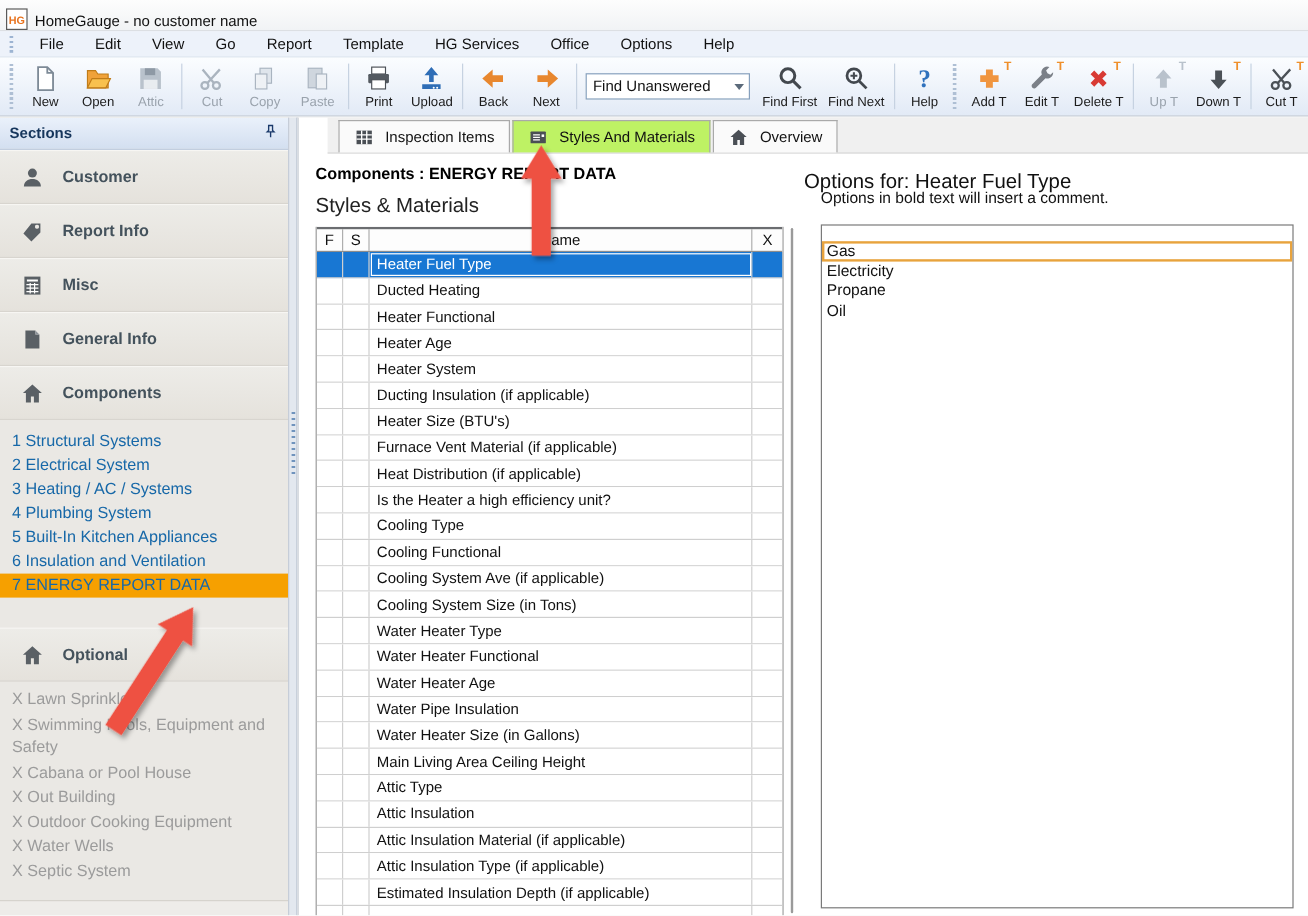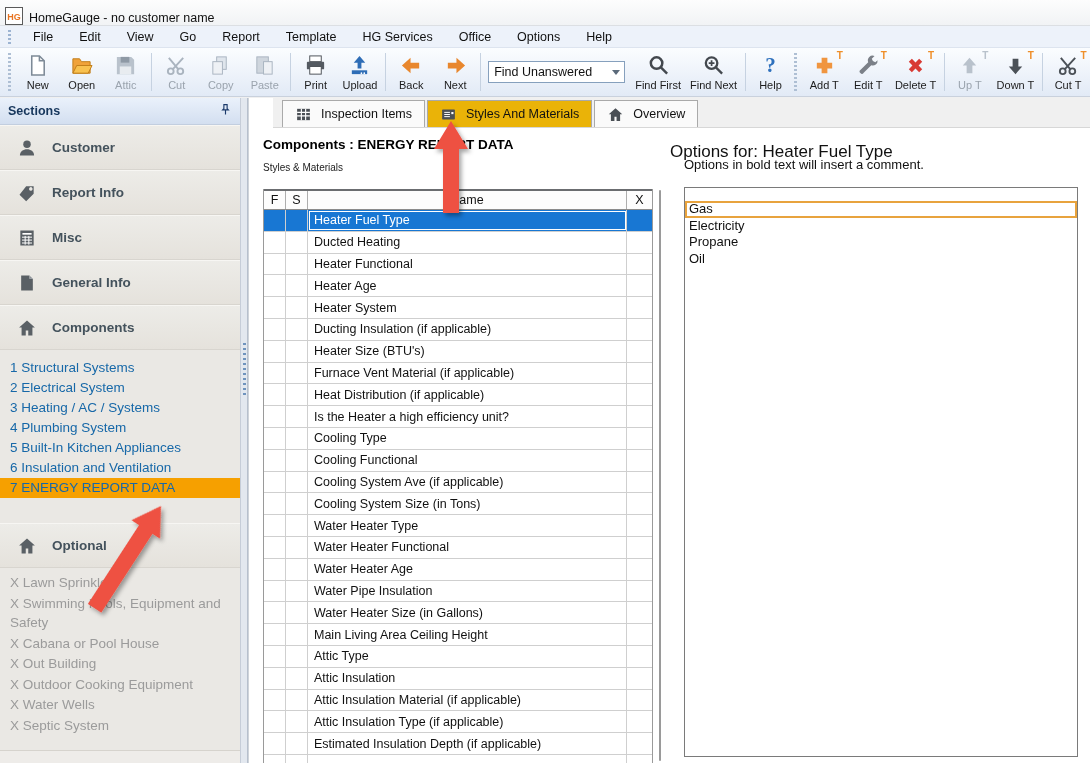--- a/index.html
+++ b/index.html
@@ -49,24 +49,24 @@
 
   
   .splitter{position:absolute;left:240px;top:98px;width:8px;bottom:0;background:#e3e8ef;border-left:1px solid #c6cdd8;border-right:1px solid #b7c0cd;box-sizing:border-box;}
   .splitgrip{position:absolute;left:2px;top:245px;width:3px;height:55px;background:repeating-linear-gradient(180deg,#6f93bd 0 2px,transparent 2px 5px);}
 
   
   .main{position:absolute;left:248px;top:98px;right:0;bottom:0;background:#fff;border-left:1px solid #cfd4da;}
   .tabstrip{position:absolute;left:0;top:0;right:0;height:30px;background:#f0f0f0;border-bottom:1px solid #d7d7d7;display:flex;align-items:flex-end;padding-left:9px;box-sizing:border-box;margin-left:24px;}
   .tab{height:27px;display:flex;align-items:center;gap:9px;padding:0 12px;border:1px solid #a9a9a9;border-bottom:none;background:#fafafa;margin-right:2px;font-size:12.5px;color:#111;box-sizing:border-box;}
   .tab svg{width:17px;height:17px;}
-  .tab.selected{background:#eab308;}
+  .tab.selected{background:#bef264;}
 
   .page-title{position:absolute;left:14px;top:39px;font-weight:bold;font-size:13.5px;color:#000;}
-  .page-subtitle{position:absolute;left:14px;top:64px;font-size:10px;color:#222;}
+  .page-subtitle{position:absolute;left:14px;top:64px;font-size:17px;color:#222;}
 
   
   .sm-table{position:absolute;left:14px;top:91px;width:390px;bottom:0;border-left:1px solid #9a9a9a;border-right:1px solid #9a9a9a;box-sizing:border-box;overflow:hidden;background:#fff;}
   .thead{display:flex;height:21px;border-top:2px solid #6b6d70;border-bottom:1px solid #8c8c8c;background:#fdfdfd;box-sizing:border-box;}
   .th{border-right:1px solid #aeaeae;display:flex;align-items:center;justify-content:center;font-size:12.5px;color:#111;box-sizing:border-box;}
   .th:last-child{border-right:none;}
   .trow{display:flex;height:21.8px;border-bottom:1px solid #cfcfcf;box-sizing:border-box;background:#fff;}
   .c{border-right:1px solid #cfcfcf;box-sizing:border-box;height:100%;}
   .c:last-child{border-right:none;}
   .cf,.cs{width:22px;flex:0 0 auto;}

